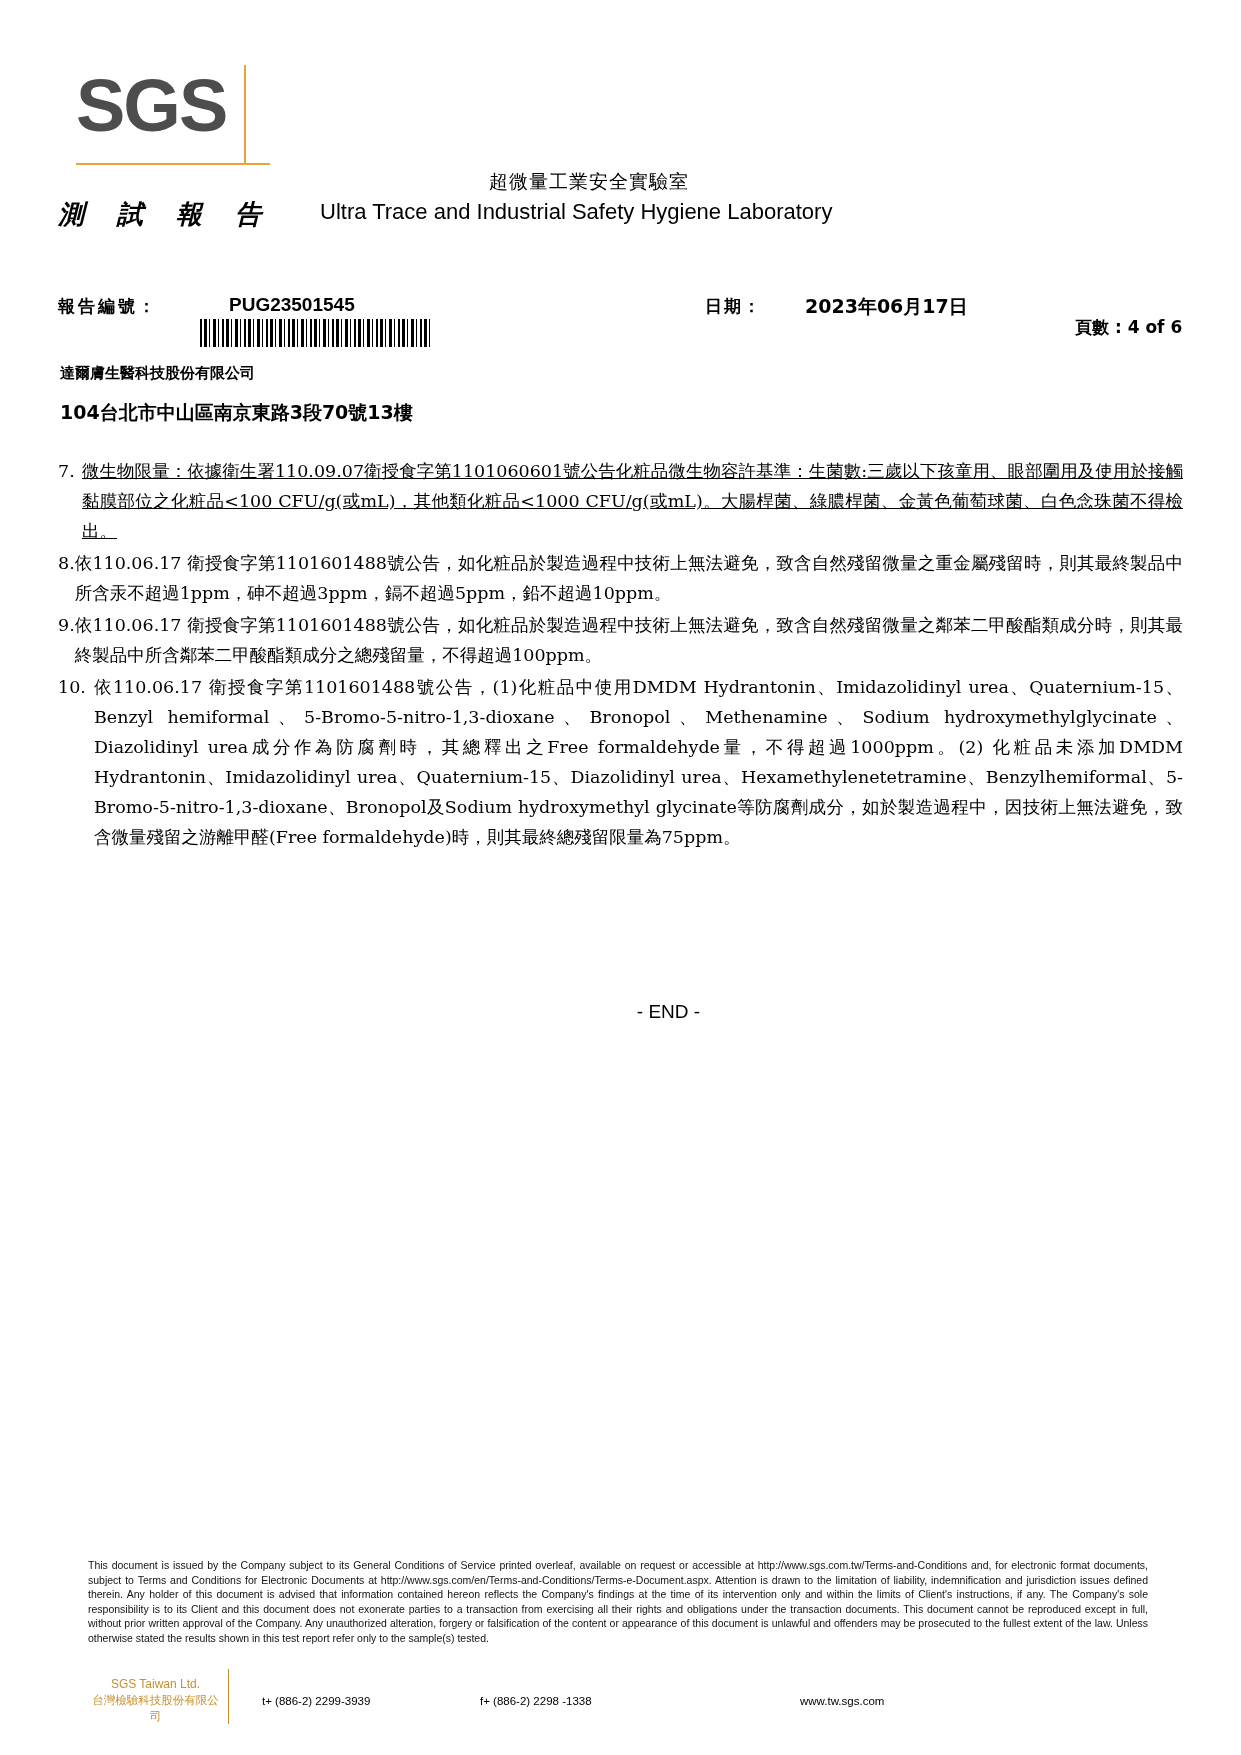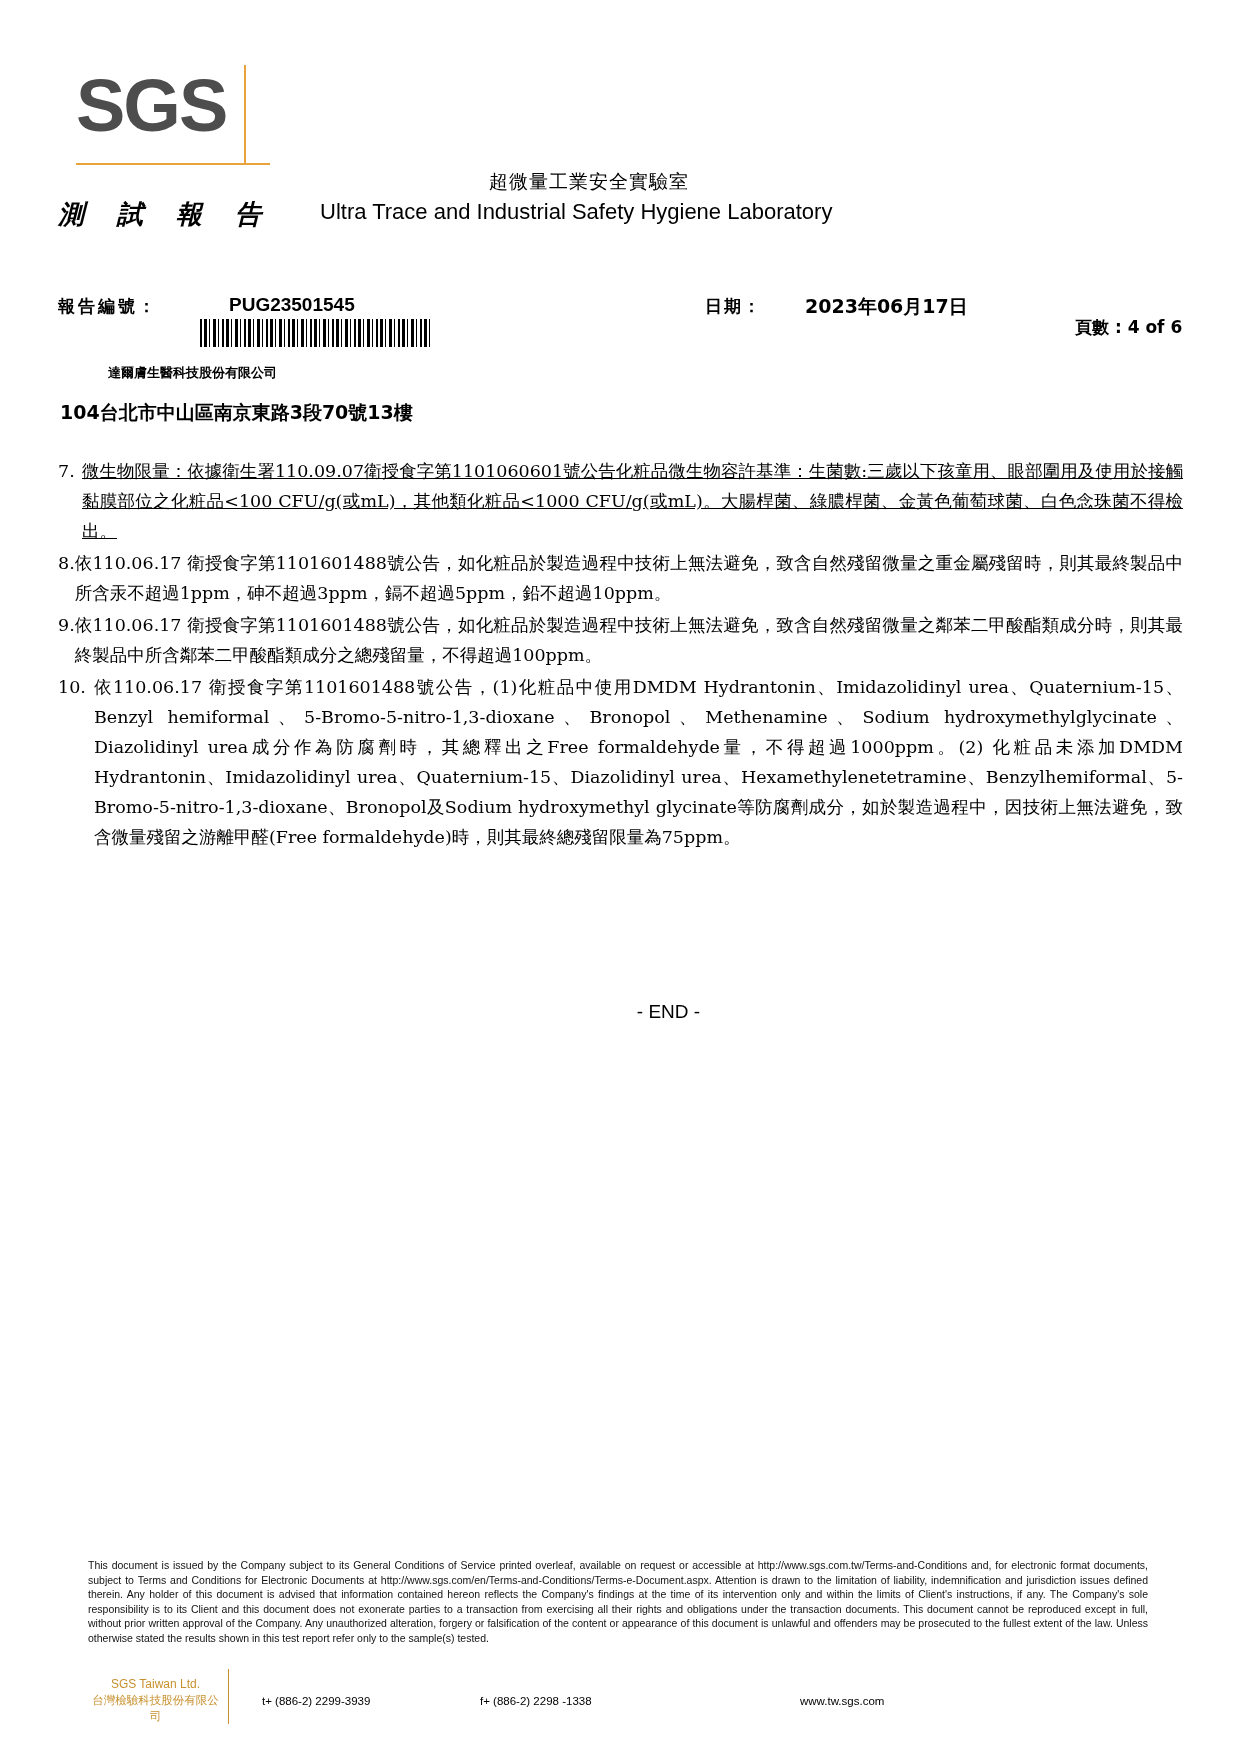--- a/index.html
+++ b/index.html
@@ -142,24 +142,23 @@
         #000 9px, #000 10px, #fff 10px, #fff 13px,
         #000 13px, #000 16px, #fff 16px, #fff 18px,
         #000 18px, #000 19px, #fff 19px, #fff 22px);
   }
 
   
   .client-name {
     position: absolute;
     top: 363px;
     left: 60px;
-    font-size: 13px;
+    font-size: 15px;
     font-weight: bold;
     font-family: Liberation Serif, serif;
-    margin-left: 48px;
   }
   .client-addr {
     position: absolute;
     top: 399px;
     left: 60px;
     font-size: 19px;
     font-weight: bold;
     font-family: "DejaVu Sans", sans-serif;
   }
 

